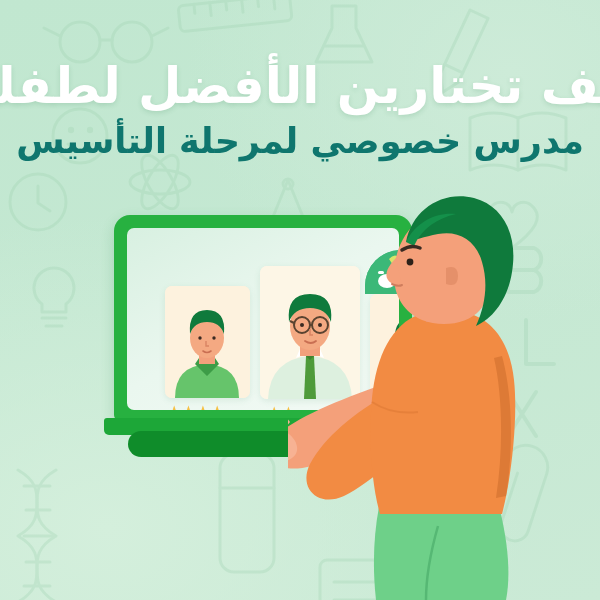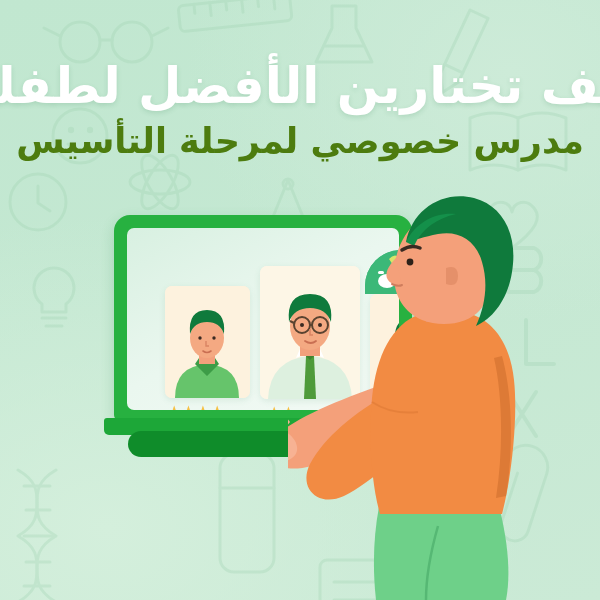--- a/index.html
+++ b/index.html
@@ -50,21 +50,21 @@
     color: #ffffff;
     line-height: 1.12;
     white-space: nowrap;
     letter-spacing: -1px;
     text-shadow: 0 2px 5px rgba(40,120,70,.16);
   }
   .headline-sub {
     margin-top: 7px;
     font-size: 35px;
     font-weight: 700;
-    color: #4d7c0f;
+    color: #0f766e;
     line-height: 1.15;
     white-space: nowrap;
     letter-spacing: -0.5px;
   }
 
   
   .laptop {
     position: absolute;
     left: 104px;
     top: 215px;

